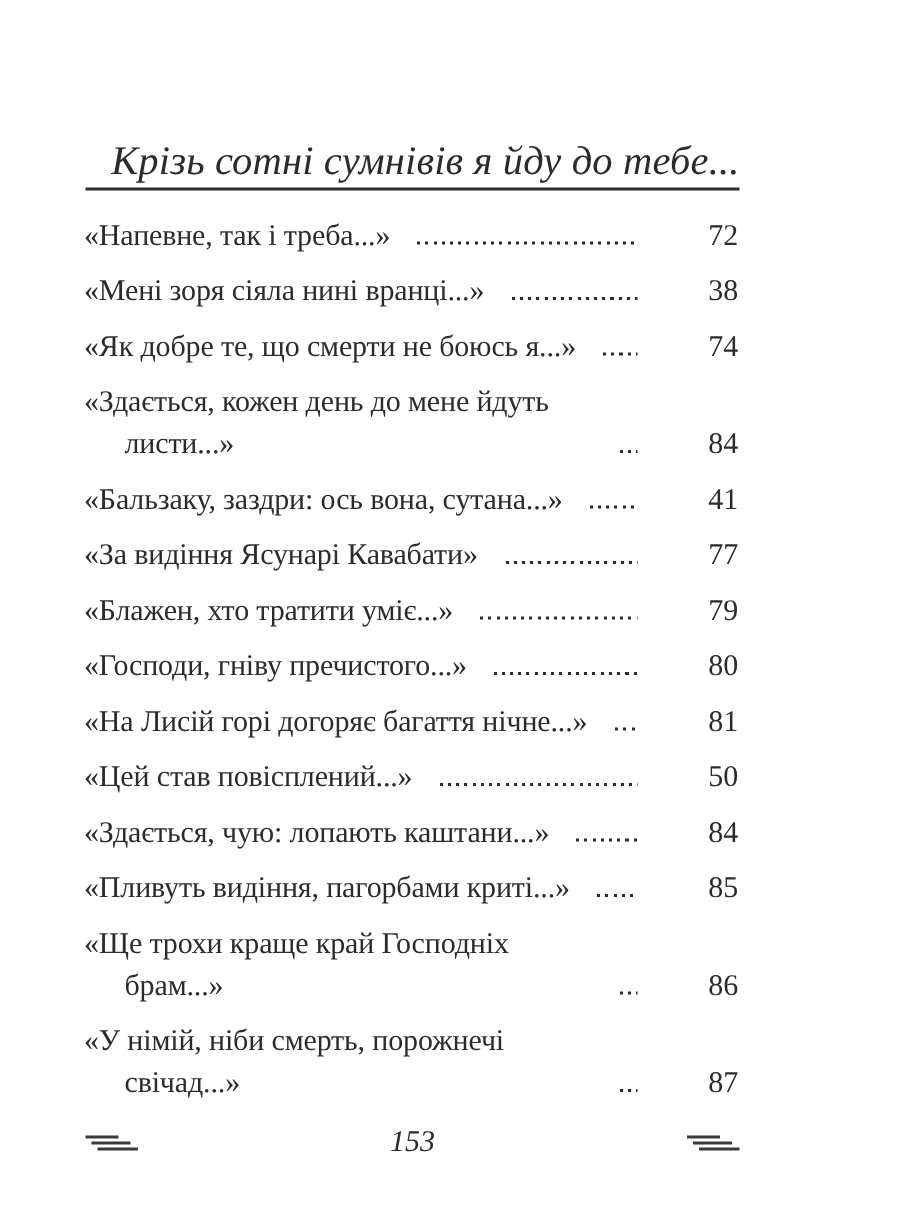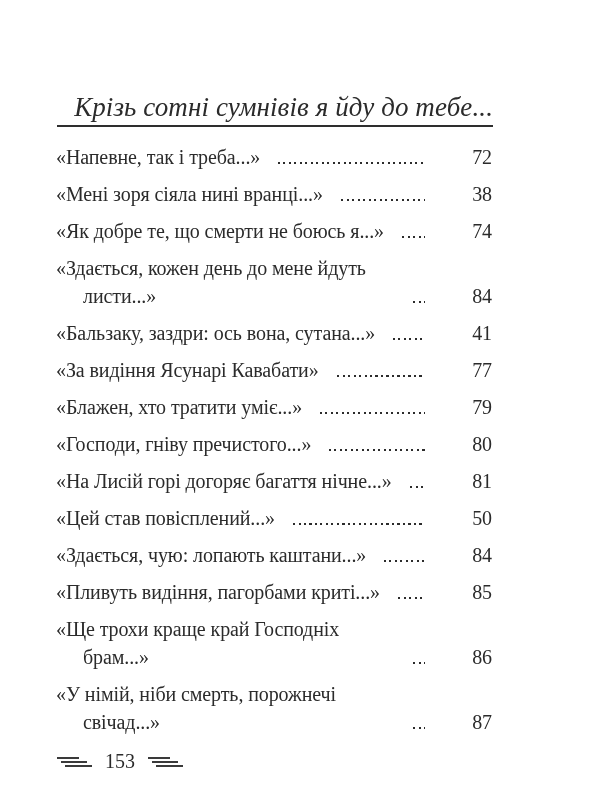--- a/index.html
+++ b/index.html
@@ -66,23 +66,24 @@
   .toc-page {
     flex: 0 0 auto;
     white-space: nowrap;
     margin-left: 32px;
   }
   
   .footer {
     margin: 12px 0 0 57px;
     width: 436px;
     display: flex;
-    justify-content: flex-start;
+    justify-content: space-between;
     align-items: center;
     gap: 13px;
+    font-style: italic;
   }
   .page-number {
     font-size: 20px;
     line-height: 26px;
   }
   .ornament {
     display: inline-flex;
     flex-direction: column;
     gap: 2px;
     padding-top: 2px;

